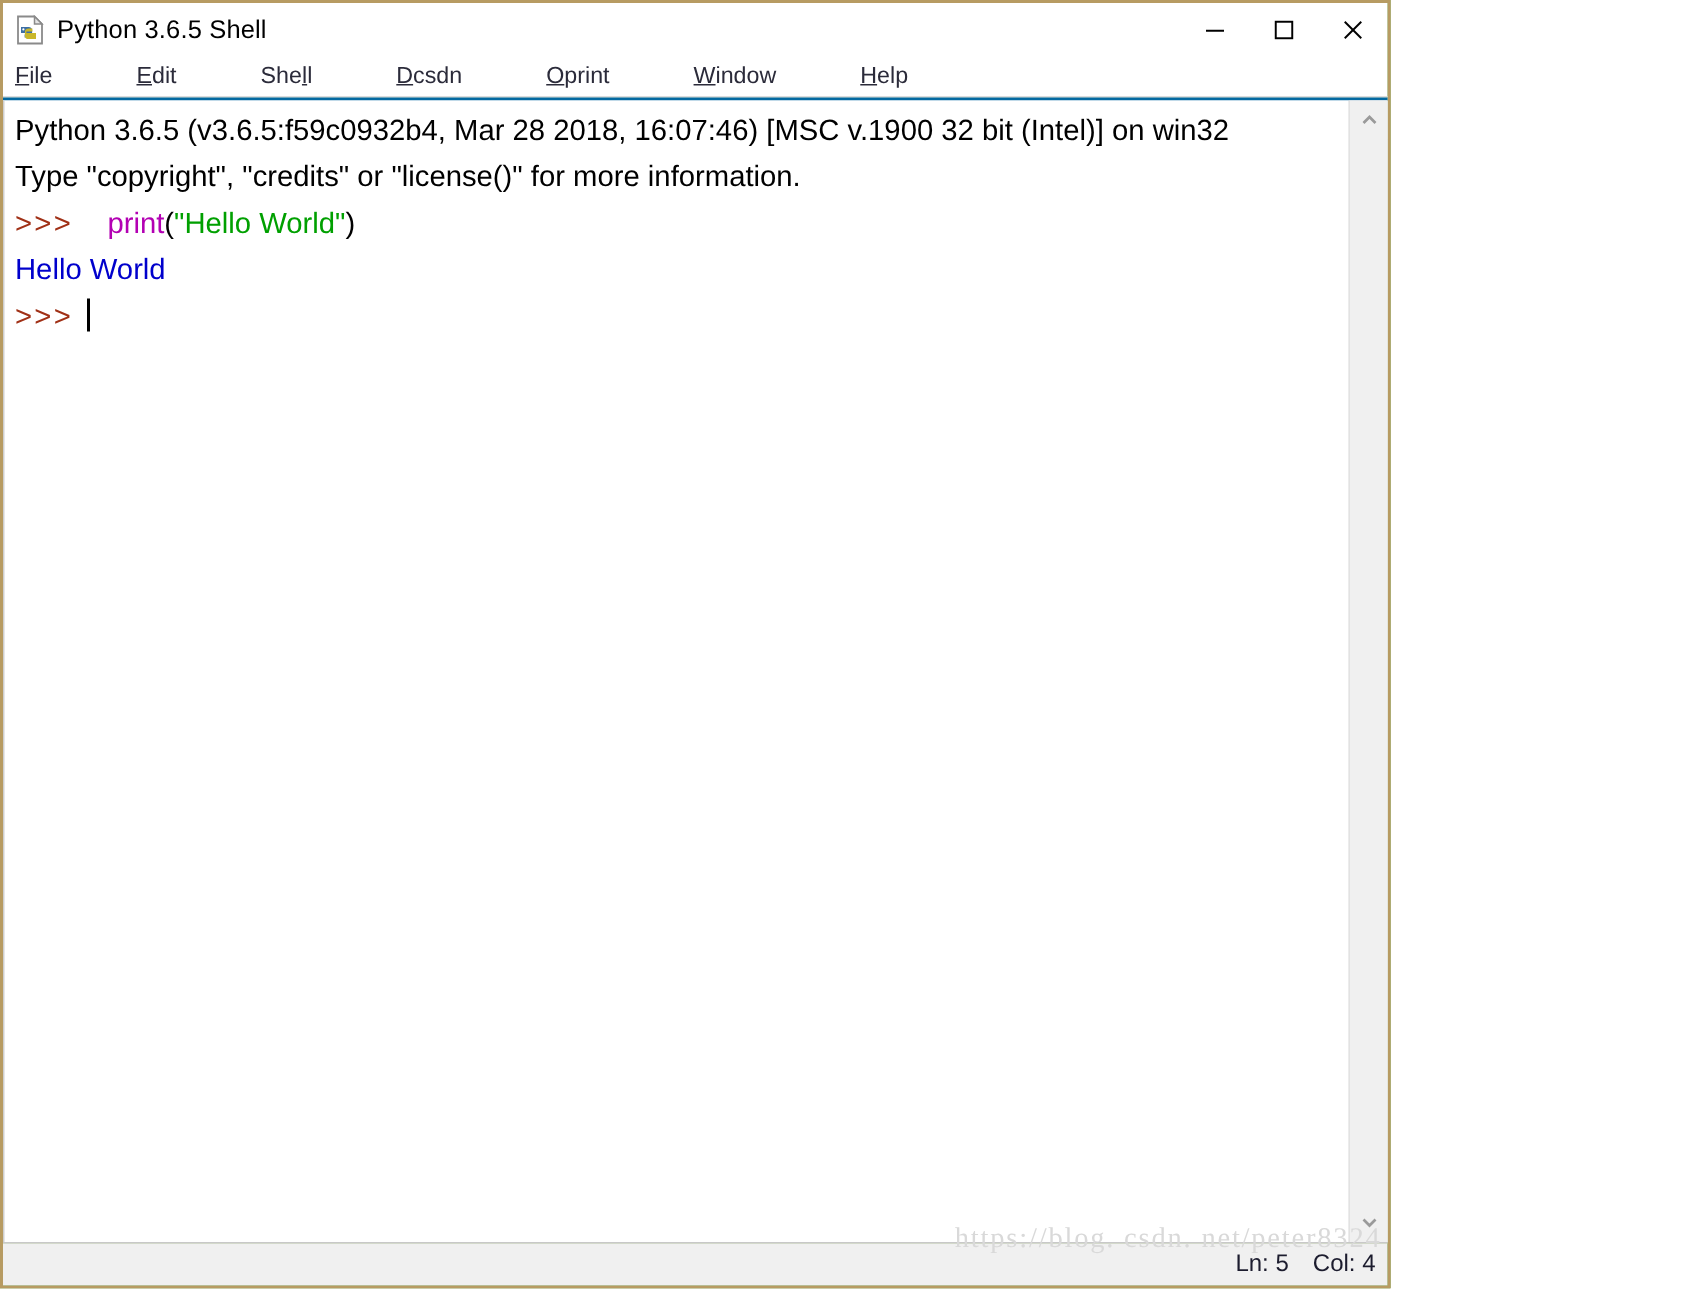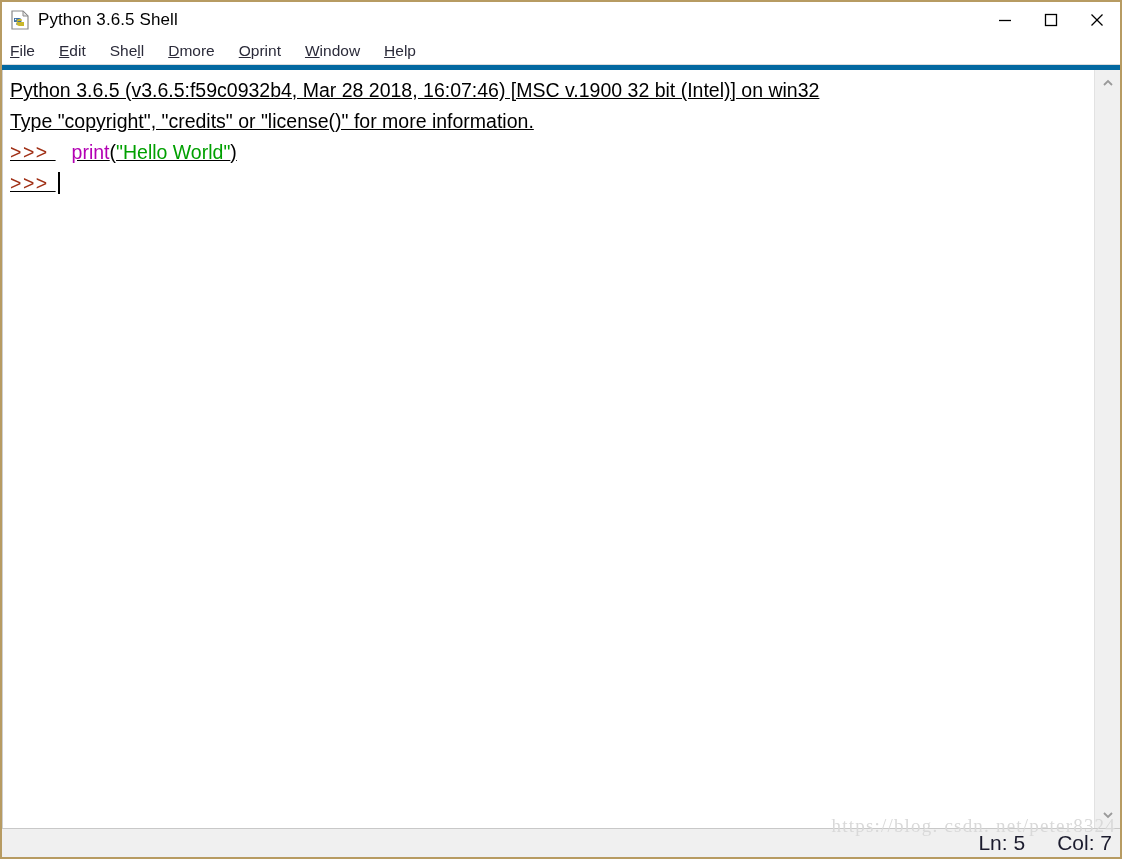--- a/index.html
+++ b/index.html
@@ -10,21 +10,21 @@
     width: 1138px;
     height: 859px;
     overflow: hidden;
     background: #ffffff;
     font-family: "Liberation Sans", sans-serif;
   }
 
   
   #window {
     position: relative;
-    width: 1122px;
+    width: 927px;
     height: 859px;
     background: #4d7c0f;
     border: 2px solid #b79b62;
     display: flex;
     flex-direction: column;
   }
 
   
   #titlebar {
     height: 36px;
@@ -71,40 +71,40 @@
 
   
   #menubar {
     height: 27px;
     min-height: 27px;
     background: #ffffff;
     display: flex;
     align-items: center;
     padding-left: 8px;
     border-bottom: 1px solid #dcdcdc;
+    gap: 32px;
   }
   .menuitem {
     font-size: 15.5px;
     color: #2b2b3a;
     padding: 2px 12px 2px 0;
     margin-right: 12px;
     white-space: nowrap;
     cursor: default;
   }
   .menuitem u { text-decoration: underline; }
 
   
   #bodyrow {
     flex: 1 1 auto;
     display: flex;
     min-height: 0;
     background: #ffffff;
-    border-top: 5px solid #0369a1;
+    border-top: 2px solid #0369a1;
     border-bottom: 1px solid #c8c8c8;
-    text-decoration: underline;
   }
   #textarea {
     flex: 1 1 auto;
     position: relative;
     background: #ffffff;
     overflow: hidden;
     padding: 5px 0 0 7px;
     border-left: 1px solid #cfcfcf;
   }
   .codeline {
@@ -163,23 +163,23 @@
     height: 28px;
     min-height: 28px;
     background: #f0f0f0;
     position: relative;
     display: flex;
     align-items: center;
     justify-content: flex-end;
     padding-right: 8px;
   }
   .status-field {
-    font-size: 21px;
+    font-size: 16px;
     color: #1c1c2e;
-    margin-left: 32px;
+    margin-left: 16px;
     white-space: nowrap;
     text-align: center;
   }
 
   
   #watermark {
     position: absolute;
     right: 4px;
     bottom: 20px;
     font-family: Liberation Serif, serif;
@@ -232,21 +232,21 @@
     <div class="menuitem">
       <span></span><u>F</u><span>ile</span>
     </div>
     <div class="menuitem">
       <span></span><u>E</u><span>dit</span>
     </div>
     <div class="menuitem">
       <span>She</span><u>l</u><span>l</span>
     </div>
     <div class="menuitem">
-      <span></span><u>D</u><span>more</span>
+      <span></span><u>D</u><span>csdn</span>
     </div>
     <div class="menuitem">
       <span></span><u>O</u><span>print</span>
     </div>
     <div class="menuitem">
       <span></span><u>W</u><span>indow</span>
     </div>
     <div class="menuitem">
       <span></span><u>H</u><span>elp</span>
     </div>
@@ -254,20 +254,21 @@
 
   <div id="bodyrow">
 
     <div id="textarea">
 
       <div class="codeline">Python 3.6.5 (v3.6.5:f59c0932b4, Mar 28 2018, 16:07:46) [MSC v.1900 32 bit (Intel)] on win32</div>
       <div class="codeline">Type "copyright", "credits" or "license()" for more information.</div>
 
       <div class="codeline"><span class="tok-prompt">&gt;&gt;&gt; </span><span class="tok-builtin">print</span><span class="tok-punct">(</span><span class="tok-string">"Hello World"</span><span class="tok-punct">)</span></div>
 
+      <div class="codeline"><span class="tok-output">Hello World</span></div>
 
       <div class="codeline"><span class="tok-prompt">&gt;&gt;&gt; </span><span class="caret"></span></div>
 
     </div>
 
     <div id="vscroll">
       <div class="scroll-arrow">
         <svg width="14" height="14" viewBox="0 0 14 14">
           <polyline points="3,9 7,5 11,9" fill="none" stroke="#9a9a9a" stroke-width="1.8"></polyline>
         </svg>
@@ -279,18 +280,18 @@
         <svg width="14" height="14" viewBox="0 0 14 14">
           <polyline points="3,5 7,9 11,5" fill="none" stroke="#9a9a9a" stroke-width="1.8"></polyline>
         </svg>
       </div>
     </div>
 
   </div>
 
   <div id="statusbar">
     <span class="status-field">Ln: 5</span>
-    <span class="status-field">Col: 7</span>
+    <span class="status-field">Col: 4</span>
   </div>
 
   <div id="watermark">https://blog. csdn. net/peter8324</div>
 
 </div>
 
 </body></html>

